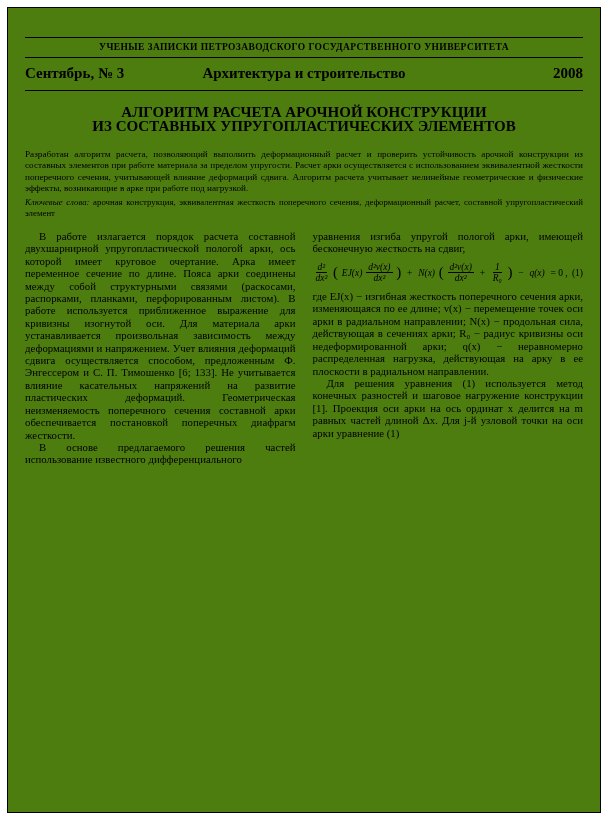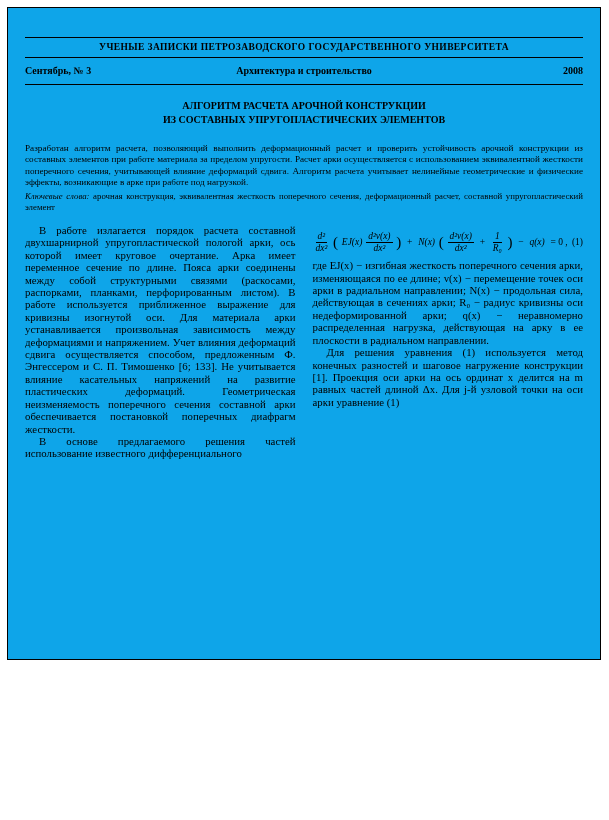--- a/index.html
+++ b/index.html
@@ -2,49 +2,49 @@
 <html lang="ru"><head>
 <meta charset="utf-8">
 <style>
   * { margin:0; padding:0; box-sizing:border-box; }
   html,body { background:#ffffff; }
   body {
     width:609px; height:820px; position:relative; overflow:hidden;
     font-family:"Liberation Serif","DejaVu Serif",serif; color:#000;
   }
   .frame {
-    position:absolute; left:7px; top:7px; width:594px; height:653px;
-    border:1px solid #000; background:#0ea5e9;
+    position:absolute; left:7px; top:7px; width:594px; height:806px;
+    border:1px solid #000; background:#4d7c0f;
   }
   .content { position:relative; height:100%; padding:0 17px; }
 
   .rule { border-top:1px solid #000; }
   .rule-top { margin-top:29px; }
 
   .journal-title {
     text-align:center; font-weight:bold; font-size:9.5px;
     letter-spacing:0.4px; padding:4px 0 5px 0;
   }
   .issue-row {
-    display:flex; font-weight:bold; font-size:10px;
+    display:flex; font-weight:bold; font-size:15px;
     padding:7px 0 8px 0;
   }
   .issue-left  { flex:1; text-align:left; }
   .issue-center{ flex:0 0 auto; text-align:center; }
   .issue-right { flex:1; text-align:right; }
   .udc { text-align:center; font-size:9.5px; margin-top:7px; }
 
   .author-block { margin-left:auto; width:272px; margin-top:212px;
     font-size:9.3px; line-height:11px; }
   .author-name { font-weight:bold; text-align:right; font-size:9.8px;
     letter-spacing:0.3px; margin-bottom:2px; }
   .author-affiliation { text-align:justify; }
   .author-email { font-style:italic; cursor:pointer; }
 
-  .article-title { text-align:center; font-weight:bold; font-size:10px;
+  .article-title { text-align:center; font-weight:bold; font-size:15px;
     line-height:14px; margin-top:14px; }
 
   .abstract { margin-top:16px; font-size:9.2px; line-height:11.3px;
     text-align:justify; }
 
   .keywords { margin-top:3px; font-size:8.8px; line-height:10.4px;
     text-align:justify; }
   .keywords-label { font-style:italic; }
 
   .columns { display:flex; gap:17px; margin-top:12px; }
@@ -94,20 +94,21 @@
     <p class="keywords"><span class="keywords-label">Ключевые слова:</span> <span>арочная конструкция, эквивалентная жесткость поперечного сечения, деформационный расчет, составной упругопластический элемент</span></p>
 
     <div class="columns">
 
       <div class="col">
         <p class="indent">В работе излагается порядок расчета составной двухшарнирной упругопластической пологой арки, ось которой имеет круговое очертание. Арка имеет переменное сечение по длине. Пояса арки соединены между собой структурными связями (раскосами, распорками, планками, перфорированным листом). В работе используется приближенное выражение для кривизны изогнутой оси. Для материала арки устанавливается произвольная зависимость между деформациями и напряжением. Учет влияния деформаций сдвига осуществляется способом, предложенным Ф. Энгессером и С. П. Тимошенко [6; 133]. Не учитывается влияние касательных напряжений на развитие пластических деформаций. Геометрическая неизменяемость поперечного сечения составной арки обеспечивается постановкой поперечных диафрагм жесткости.</p>
         <p class="indent">В основе предлагаемого решения частей использование известного дифференциального</p>
       </div>
 
       <div class="col">
+        <p>уравнения изгиба упругой пологой арки, имеющей бесконечную жесткость на сдвиг,</p>
 
         <div class="equation">
           <span class="eq-body">
             <span class="frac">
               <span class="num">d²</span>
               <span class="den">dx²</span>
             </span>
             <span class="bp">(</span>
             <span class="var">EJ(x)</span>
             <span class="frac">

